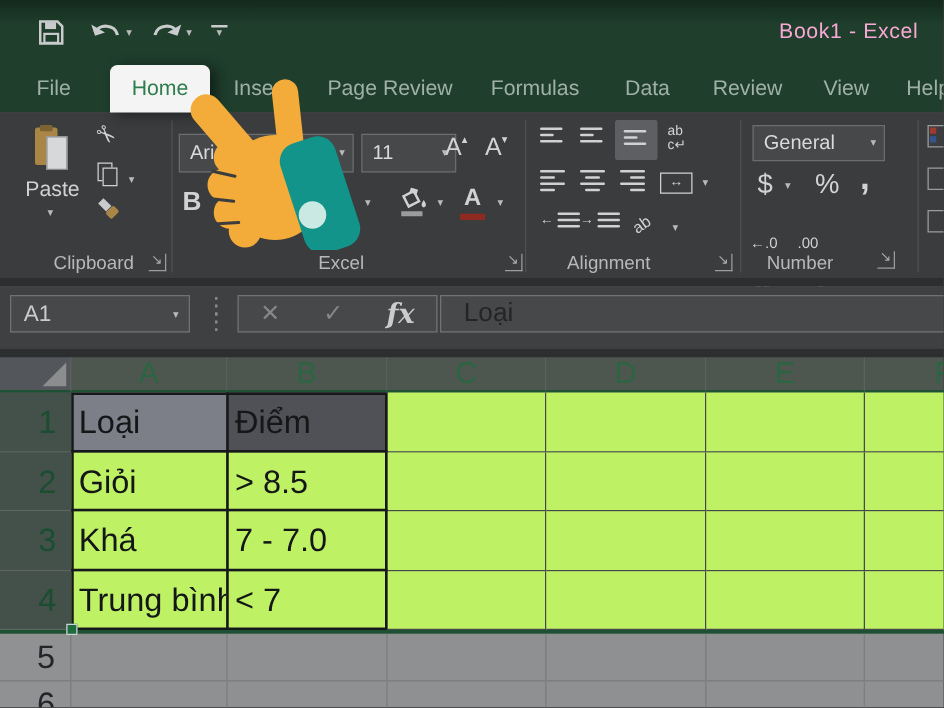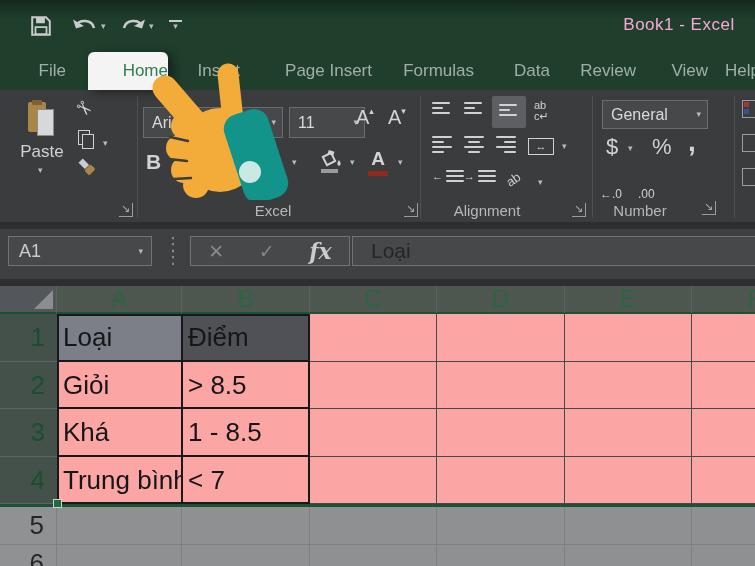--- a/index.html
+++ b/index.html
@@ -3,21 +3,21 @@
 <meta charset="utf-8">
 <style>
   html,body{margin:0;padding:0;background:#222;}
   .app{position:relative;width:755px;height:566px;overflow:hidden;background:#525456;
        font-family:"Liberation Sans","DejaVu Sans",sans-serif;-webkit-font-smoothing:antialiased;}
   .abs{position:absolute;}
   
   .greenband{left:0;top:0;width:755px;height:90px;
     background:linear-gradient(180deg,#132a1c 0%,#1f3e2c 22%,#1f3e2c 100%);}
   .win-title{color:#f9a8d4;font-size:17px;letter-spacing:.5px;}
-  .tab{color:#9fb0a5;font-size:17px;height:38px;line-height:38px;text-align:right;cursor:default;white-space:nowrap;}
+  .tab{color:#9fb0a5;font-size:17px;height:38px;line-height:38px;text-align:center;cursor:default;white-space:nowrap;}
   .tab-active{background:#f4f4f4;color:#2e7d4f;border-radius:6px 6px 0 0;
     box-shadow:5px 2px 10px rgba(0,0,0,.45);z-index:5;}
   .dd{color:#b8babc;font-size:9px;line-height:9px;}
   
   .ribbon{left:0;top:90px;width:755px;height:132px;background:#3a3c3e;}
   .gsep{width:1px;top:96px;height:122px;background:#4e5052;}
   .glabel{color:#b6b8ba;font-size:15px;text-align:center;}
   .launcher{width:13px;height:13px;border-right:1px solid #9a9c9e;border-bottom:1px solid #9a9c9e;
     color:#a8aaac;font-size:11px;line-height:11px;text-align:center;}
   .rbtn{color:#d0d2d4;}
@@ -41,21 +41,21 @@
   .grid{left:0;top:286px;width:755px;height:282px;display:grid;
     grid-template-columns:57px 125px 128px 127px 128px 127px 127px;
     grid-template-rows:28px 48px 47px 48px 47px 3px 38px 38px;}
   .ch{background:#4e5650;color:#2a6642;font-size:24px;display:flex;align-items:center;justify-content:center;
       border-right:1px solid #5b635d;border-bottom:2px solid #1d5133;}
   .corner{background:#53565a;position:relative;border-right:1px solid #5b635d;border-bottom:2px solid #1d5133;}
   .corner .tri{position:absolute;right:3px;bottom:3px;width:0;height:0;
       border-left:19px solid transparent;border-bottom:19px solid #8b8d8f;}
   .rh{background:#43514a;color:#1b4d30;font-size:26px;display:flex;align-items:center;justify-content:flex-end;
       padding-right:12px;border-bottom:1px solid #5c665f;box-sizing:border-box;}
-  .cell{background:#fca5a5;border-right:1px solid #46484a;border-bottom:1px solid #46484a;color:#141618;
+  .cell{background:#bef264;border-right:1px solid #46484a;border-bottom:1px solid #46484a;color:#141618;
       font-size:26px;display:flex;align-items:center;padding-left:6px;white-space:nowrap;overflow:hidden;box-sizing:border-box;}
   .a1{background:#7c7f87;} .b1{background:#4f5156;}
   .selline{grid-column:1 / -1;background:#1d5133;}
   .lrh{background:#8f9193;color:#232528;font-size:26px;display:flex;align-items:center;justify-content:flex-end;
       padding-right:12px;border-bottom:1px solid #7d7f81;border-right:1px solid #7d7f81;box-sizing:border-box;}
   .lcell{background:#8e9092;border-right:1px solid #7d7f81;border-bottom:1px solid #7d7f81;box-sizing:border-box;}
   .tblline{background:#17181a;}
   .handle{width:9px;height:9px;background:#1e6b40;border:1px solid #cfd1d3;box-sizing:border-box;}
   .hand{z-index:60;pointer-events:none;}
 </style>
@@ -89,21 +89,21 @@
   <div class="abs dd" style="left:149px;top:22px">▾</div>
   <div class="abs" style="left:169px;top:20px;width:13px">
     <div style="border-top:2px solid #c9cbcd;width:13px"></div>
     <div class="dd" style="text-align:center">▾</div>
   </div>
   <div class="abs win-title" style="left:604px;top:15px;width:150px;text-align:center">Book1 - Excel</div>
 
   <div class="abs tab" style="left:20px;top:52px;width:46px">File</div>
   <div class="abs tab tab-active" style="left:88px;top:52px;width:80px">Home</div>
   <div class="abs tab" style="left:176px;top:52px;width:64px">Insert</div>
-  <div class="abs tab" style="left:252px;top:52px;width:120px">Page Insert</div>
+  <div class="abs tab" style="left:252px;top:52px;width:120px">Page Review</div>
   <div class="abs tab" style="left:486px;top:52px;width:64px">Data</div>
   <div class="abs tab" style="left:382px;top:52px;width:92px">Formulas</div>
   <div class="abs tab" style="left:560px;top:52px;width:76px">Review</div>
   <div class="abs tab" style="left:646px;top:52px;width:62px">View</div>
   <div class="abs tab" style="left:725px;top:52px">Help</div>
 
   <div class="abs ribbon"></div>
 
   <div class="abs" style="left:16px;top:98px;width:52px;height:90px;text-align:center">
     <span class="abs" style="left:12px;top:2px;width:28px;height:36px">
@@ -121,20 +121,21 @@
   </div>
   <div class="abs dd" style="left:103px;top:139px">▾</div>
   <div class="abs" style="left:76px;top:156px">
     <svg width="22" height="22" viewBox="0 0 22 22">
       <g transform="rotate(-45 11 11)">
         <rect x="8" y="2" width="6" height="9" fill="#c9cbcd"></rect>
         <rect x="6.5" y="11.5" width="9" height="7" rx="1.5" fill="#a98646"></rect>
       </g>
     </svg>
   </div>
+  <div class="abs glabel" style="left:16px;top:202px;width:118px">Clipboard</div>
   <div class="abs launcher" style="left:119px;top:203px">↘</div>
   <div class="abs gsep" style="left:137px"></div>
 
   <div class="abs box" style="left:143px;top:107px;width:140px;height:31px;box-sizing:border-box;padding-left:8px">
     <span>Arial</span>
     <span class="dd">▾</span>
   </div>
   <div class="abs box" style="left:289px;top:107px;width:76px;height:31px;box-sizing:border-box;padding-left:8px">
     <span>11</span>
     <span class="dd">▾</span>
@@ -302,21 +303,21 @@
     <div class="rh">2</div>
     <div class="cell">Giỏi</div>
     <div class="cell">&gt; 8.5</div>
     <div class="cell"></div>
     <div class="cell"></div>
     <div class="cell"></div>
     <div class="cell"></div>
 
     <div class="rh">3</div>
     <div class="cell">Khá</div>
-    <div class="cell">1 - 8.5</div>
+    <div class="cell">7 - 7.0</div>
     <div class="cell"></div>
     <div class="cell"></div>
     <div class="cell"></div>
     <div class="cell"></div>
 
     <div class="rh">4</div>
     <div class="cell">Trung bình</div>
     <div class="cell">&lt; 7</div>
     <div class="cell"></div>
     <div class="cell"></div>

